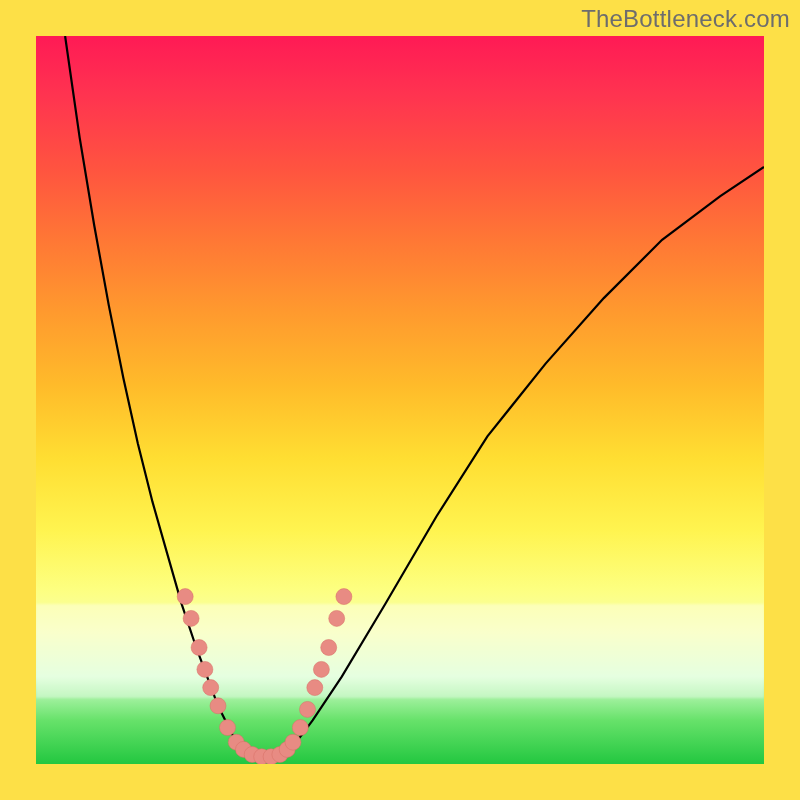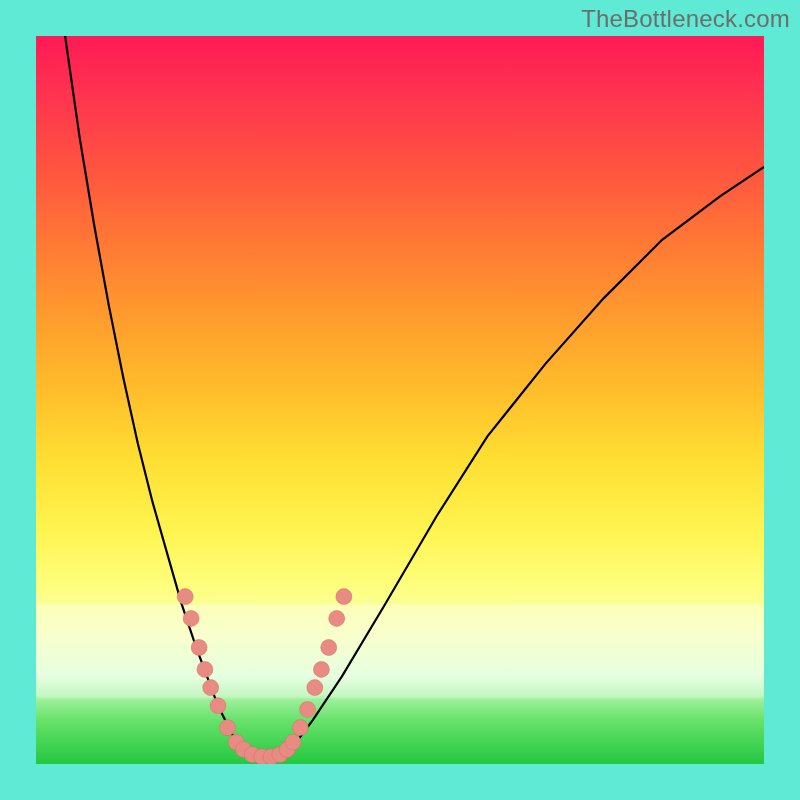--- a/index.html
+++ b/index.html
@@ -8,21 +8,21 @@
     width: 800px;
     height: 800px;
     overflow: hidden;
     background: #000;
     font-family: Arial, sans-serif;
   }
   .outer {
     position: relative;
     width: 800px;
     height: 800px;
-    background: #5eead4;
+    background: #fde047;
   }
   .plot-area {
     position: absolute;
     left: 36px;
     top: 36px;
     width: 728px;
     height: 728px;
     overflow: hidden;
   }
   .gradient {

